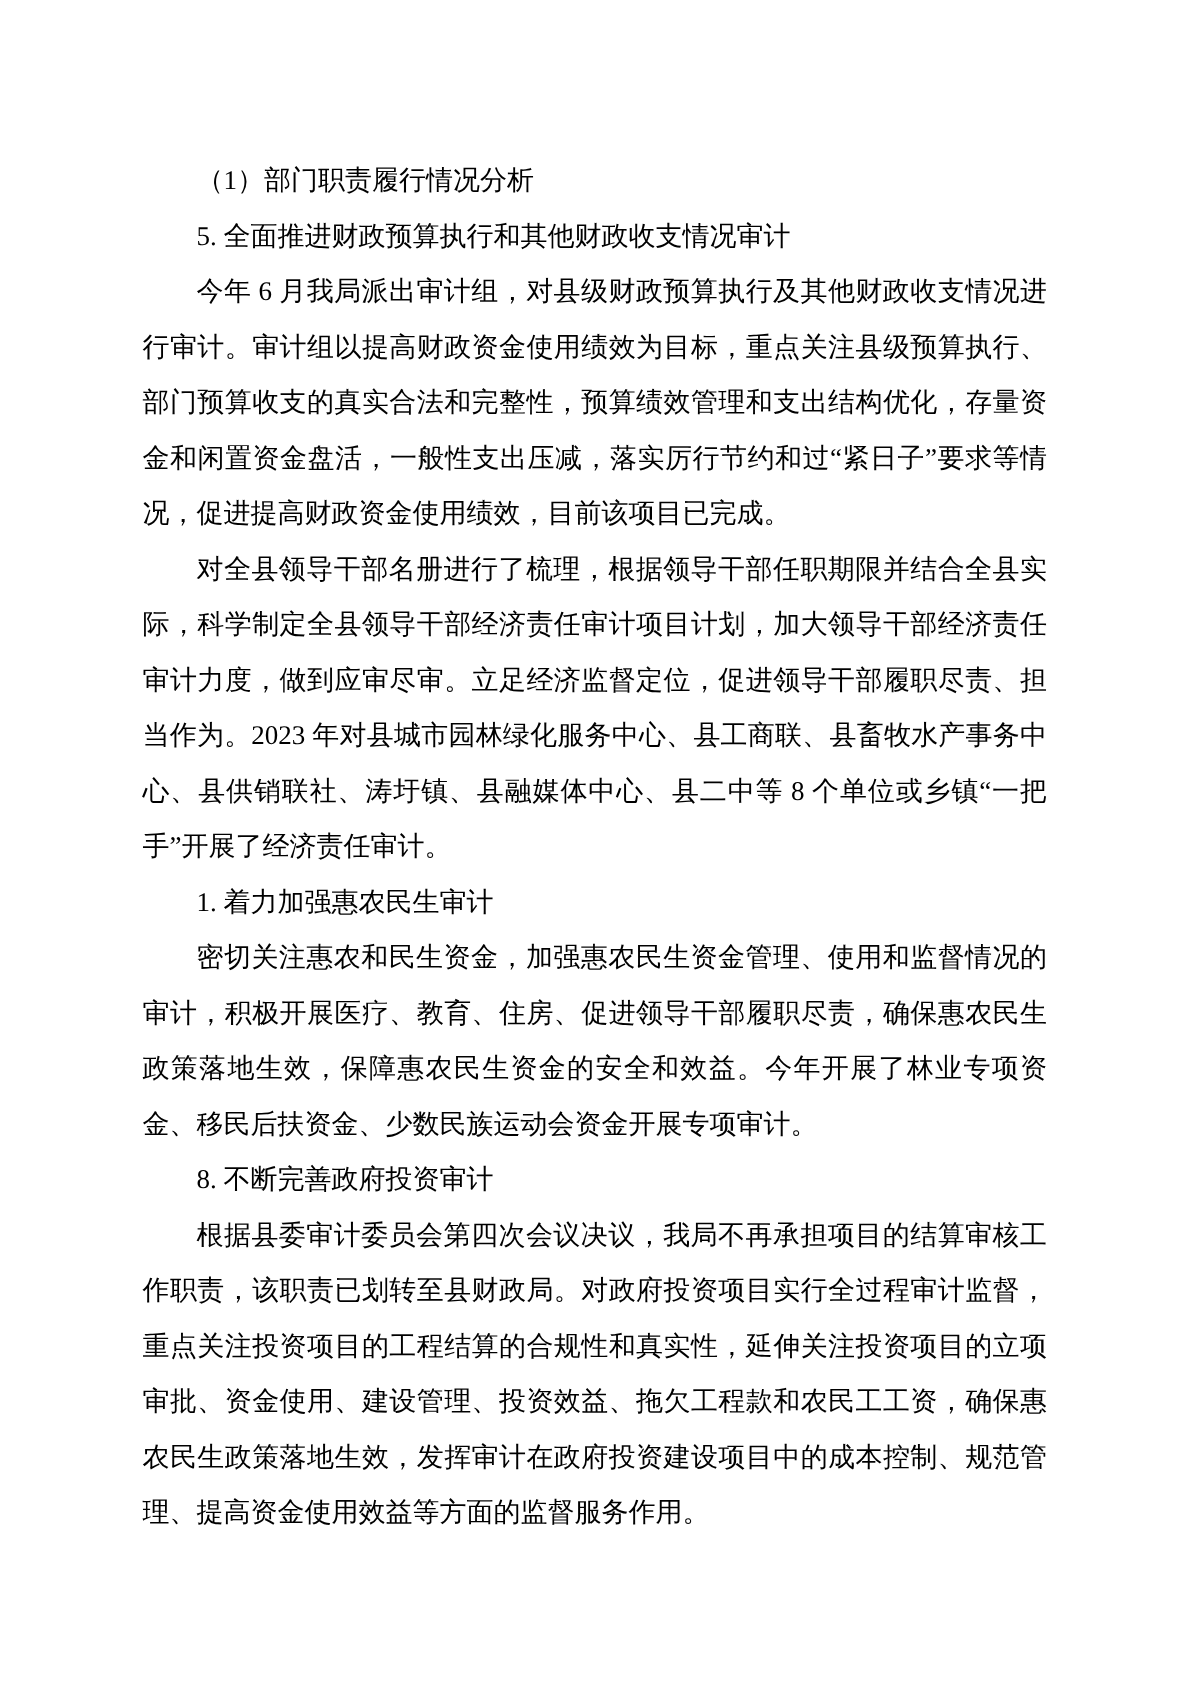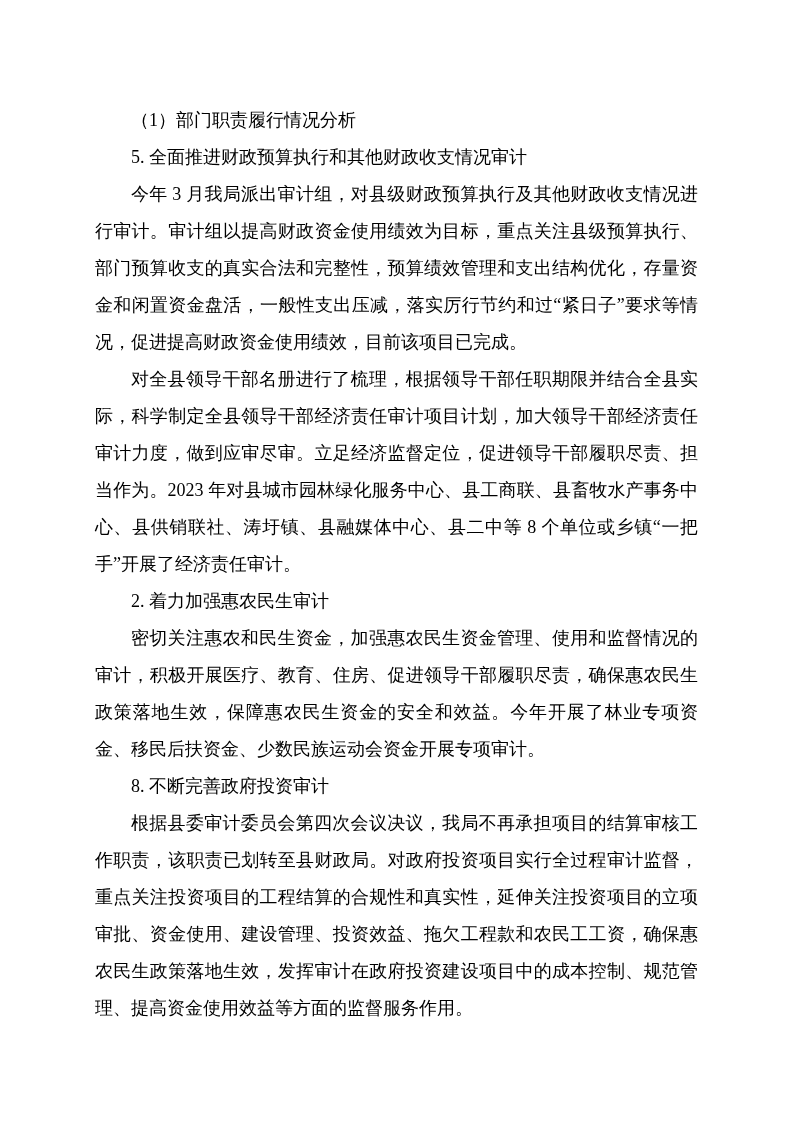--- a/index.html
+++ b/index.html
@@ -26,19 +26,19 @@
     text-align: justify;
     word-break: break-all;
   }
 </style>
 </head>
 <body>
 
 <div class="page">
   <p class="para">（1）部门职责履行情况分析</p>
   <p class="para">5. 全面推进财政预算执行和其他财政收支情况审计</p>
-  <p class="para">今年 3 月我局派出审计组，对县级财政预算执行及其他财政收支情况进行审计。审计组以提高财政资金使用绩效为目标，重点关注县级预算执行、部门预算收支的真实合法和完整性，预算绩效管理和支出结构优化，存量资金和闲置资金盘活，一般性支出压减，落实厉行节约和过“紧日子”要求等情况，促进提高财政资金使用绩效，目前该项目已完成。</p>
+  <p class="para">今年 6 月我局派出审计组，对县级财政预算执行及其他财政收支情况进行审计。审计组以提高财政资金使用绩效为目标，重点关注县级预算执行、部门预算收支的真实合法和完整性，预算绩效管理和支出结构优化，存量资金和闲置资金盘活，一般性支出压减，落实厉行节约和过“紧日子”要求等情况，促进提高财政资金使用绩效，目前该项目已完成。</p>
   <p class="para">对全县领导干部名册进行了梳理，根据领导干部任职期限并结合全县实际，科学制定全县领导干部经济责任审计项目计划，加大领导干部经济责任审计力度，做到应审尽审。立足经济监督定位，促进领导干部履职尽责、担当作为。2023 年对县城市园林绿化服务中心、县工商联、县畜牧水产事务中心、县供销联社、涛圩镇、县融媒体中心、县二中等 8 个单位或乡镇“一把手”开展了经济责任审计。</p>
-  <p class="para">2. 着力加强惠农民生审计</p>
+  <p class="para">1. 着力加强惠农民生审计</p>
   <p class="para">密切关注惠农和民生资金，加强惠农民生资金管理、使用和监督情况的审计，积极开展医疗、教育、住房、促进领导干部履职尽责，确保惠农民生政策落地生效，保障惠农民生资金的安全和效益。今年开展了林业专项资金、移民后扶资金、少数民族运动会资金开展专项审计。</p>
   <p class="para">8. 不断完善政府投资审计</p>
   <p class="para">根据县委审计委员会第四次会议决议，我局不再承担项目的结算审核工作职责，该职责已划转至县财政局。对政府投资项目实行全过程审计监督，重点关注投资项目的工程结算的合规性和真实性，延伸关注投资项目的立项审批、资金使用、建设管理、投资效益、拖欠工程款和农民工工资，确保惠农民生政策落地生效，发挥审计在政府投资建设项目中的成本控制、规范管理、提高资金使用效益等方面的监督服务作用。</p>
 </div>
 
 </body></html>

